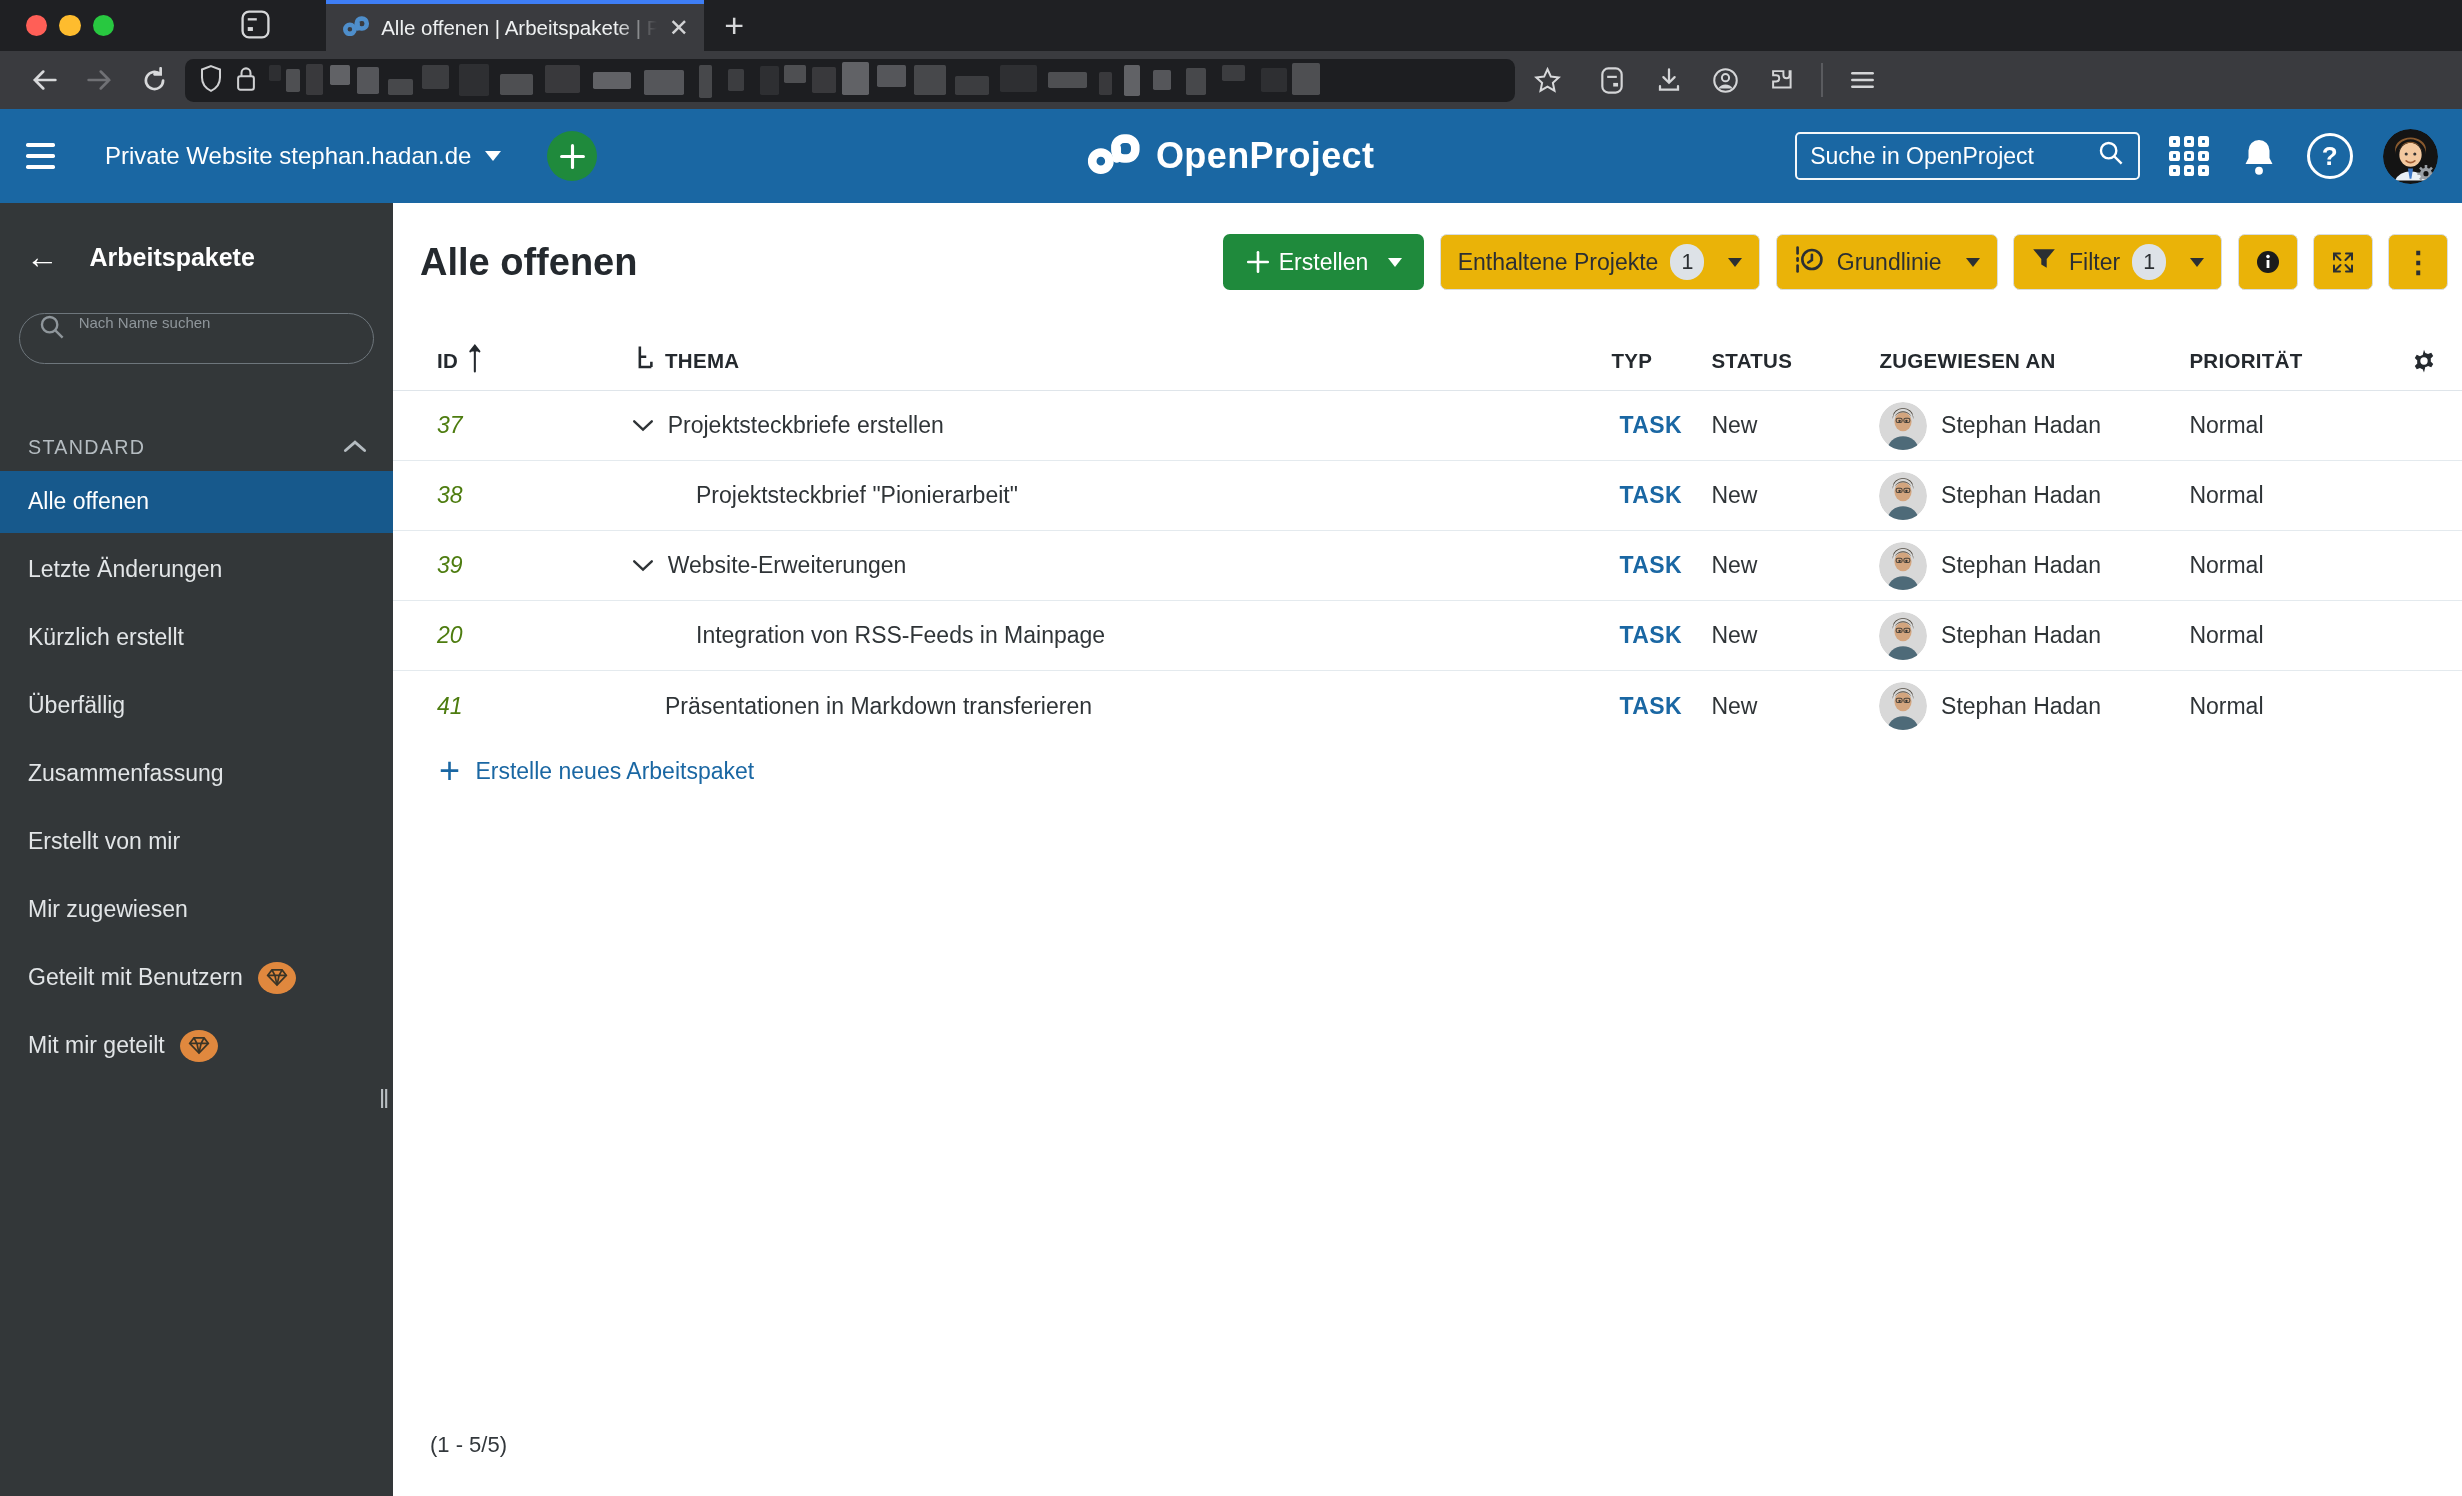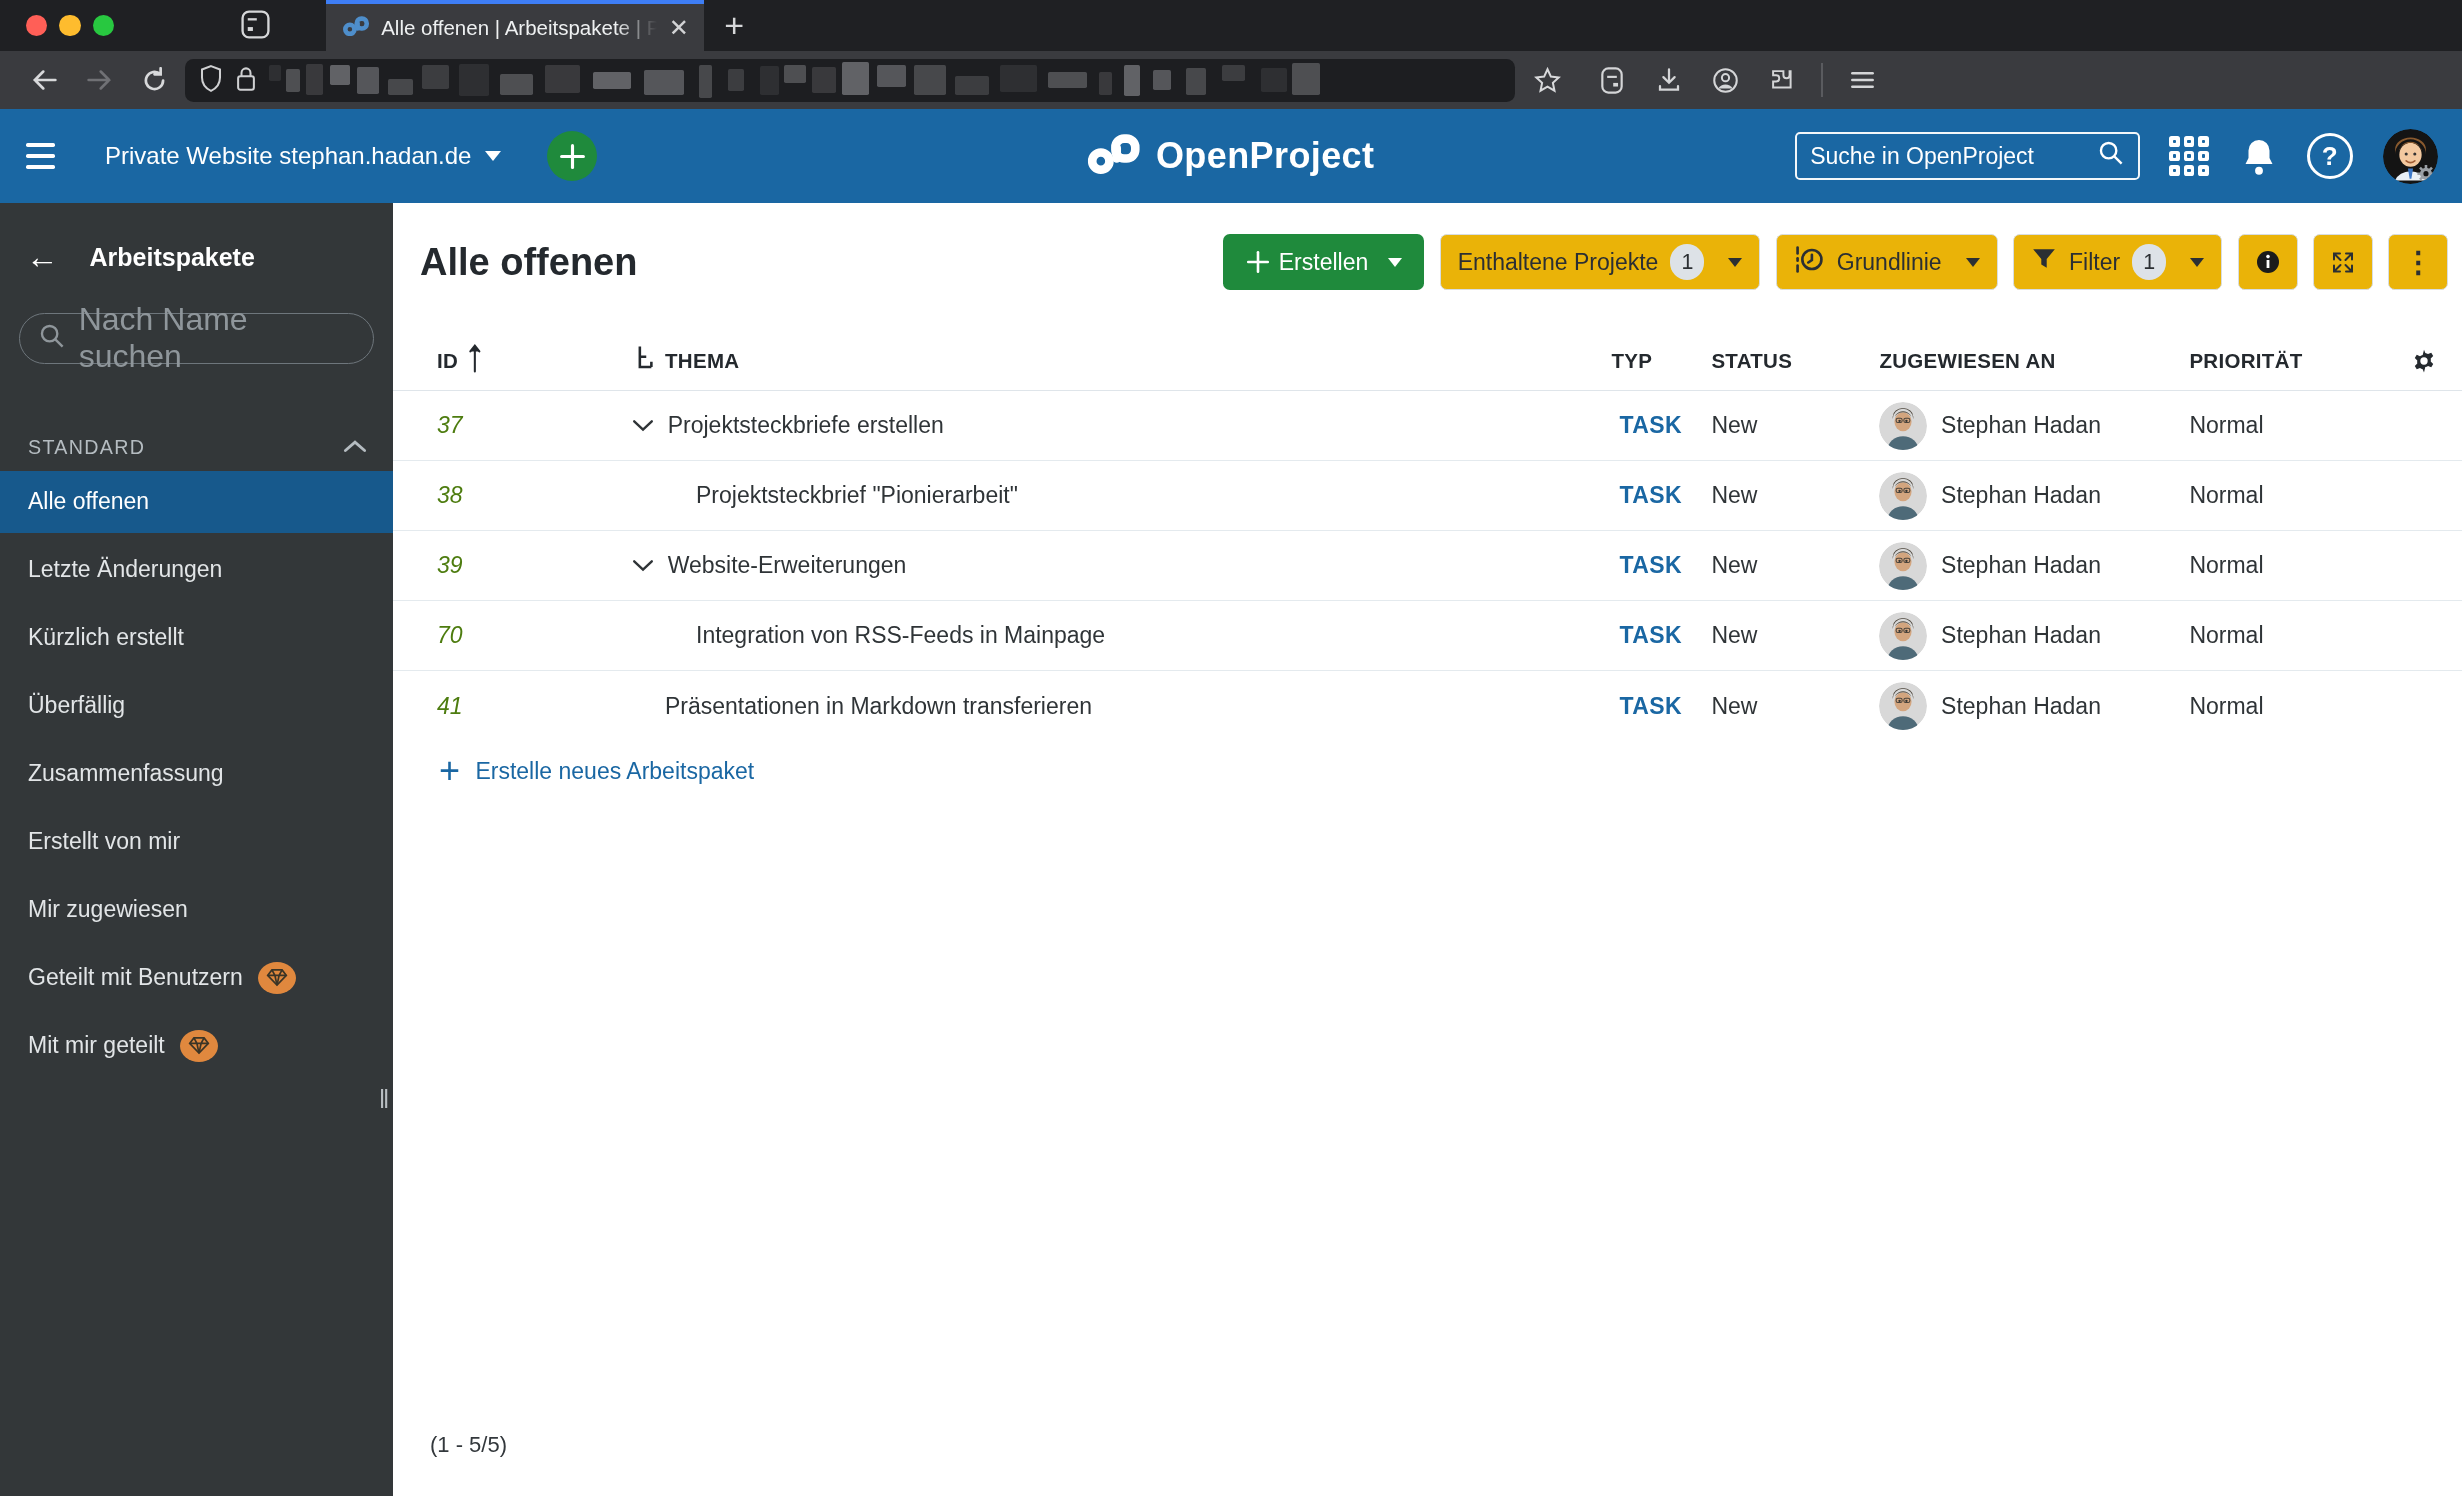--- a/index.html
+++ b/index.html
@@ -59,21 +59,21 @@
              justify-content:center; font-size:26px; font-weight:bold; }
   .op-avatar { width:55px; height:55px; border-radius:50%; overflow:hidden; margin-left:10.3px; }
 
   
   .layout { display:flex; height:1293px; }
   .sidebar { width:393px; background:#333739; color:#e3e6e8; position:relative; flex:0 0 393px; }
   .sb-head { display:flex; align-items:center; margin:38px 20.5px 0 26px; gap:31px; }
   .sb-back { font-size:32.5px; color:#fff; line-height:1; }
   .sb-title { font-size:25px; font-weight:bold; color:#fff; }
   .sb-search { margin:39px 19px 0; height:51px; border:1.7px solid #6e767c; border-radius:27px; display:flex;
-               align-items:center; padding:0 19px; gap:13.7px; color:#8f969b; font-size:32px; }
+               padding:0 19px; gap:13.7px; color:#8f969b; font-size:15px; }
   .sb-section { margin:72px 26px 0 28px; display:flex; align-items:center; justify-content:space-between;
                 color:#b5bcc1; font-size:19.7px; letter-spacing:1.3px; }
   .sb-menu { margin-top:12px; list-style:none; }
   .side-item { height:62px; margin-bottom:6px; display:flex; align-items:center; padding:0 24px 0 28px;
                font-size:23px; color:#e2e5e7; gap:15.4px; }
   .side-item.selected { background:#17598c; color:#fff; }
   .ent-badge { width:38px; height:32px; border-radius:50%; background:#e0883e; display:flex; align-items:center;
                justify-content:center; flex:0 0 auto; }
   .sb-resizer { position:absolute; right:1.7px; top:881px; color:#b9bec2; font-size:26px; letter-spacing:1.7px; }
 
@@ -629,21 +629,21 @@
       <span class="assignee-name">Stephan Hadan</span>
     </div>
     <div class="cell">
               <span class="priority-text">Normal</span>
             </div>
     <div class="cell"></div>
   </div>
 
   <div class="wp-grid row">
     <div class="cell cell-id">
-              <a href="#" class="id-link">70</a>
+              <a href="#" class="id-link">20</a>
             </div>
     <div class="cell cell-subject child">
 
       <span class="subject-text">Integration von RSS-Feeds in Mainpage</span>
     </div>
     <div class="cell cell-type">
               <span class="type-text">TASK</span>
             </div>
     <div class="cell">
               <span class="status-text">New</span>

